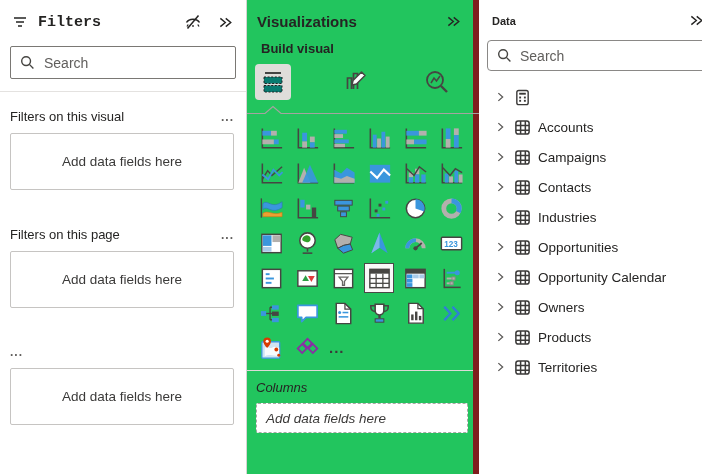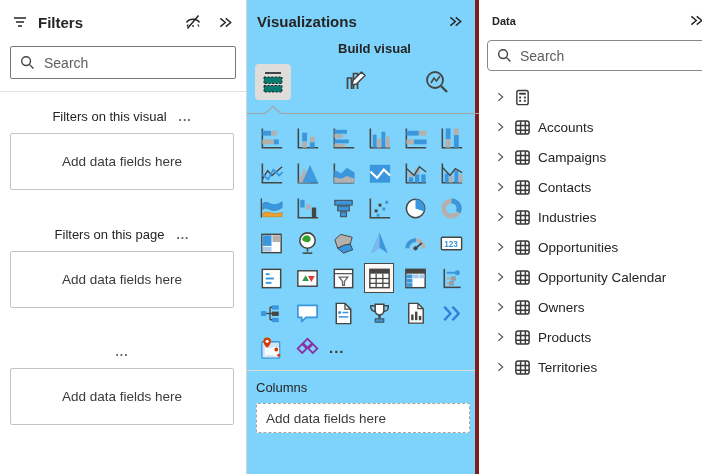--- a/index.html
+++ b/index.html
@@ -6,62 +6,62 @@
   html,body { width:702px; height:474px; }
   body {
     font-family:"Liberation Sans", sans-serif;
     color:#252423; background:#fff; display:flex; overflow:hidden;
     -webkit-font-smoothing:antialiased;
   }
   .icon-svg { display:block; }
 
   
   .pane-filters { width:247px; min-width:247px; border-right:1px solid #d6d4d2; background:#fff; }
-  .f-header { display:flex; align-items:center; gap:9px; padding:13px 14px 6px 11px; }
+  .f-header { display:flex; align-items:center; gap:9px; padding:13px 14px 6px 11px;font-family:Liberation Mono, monospace; }
   .f-title { font-size:15px; font-weight:700; }
   .f-header-icons { margin-left:auto; display:flex; align-items:center; gap:15px; }
   .search-box {
     margin:9px 10px 0 10px; height:33px; border:1px solid #7a7874; border-radius:2px;
     display:flex; align-items:center; gap:9px; padding:0 9px; background:#fff;
   }
   .search-box input {
     border:none; outline:none; flex:1; font-size:14px; font-family:inherit; color:#252423; background:transparent;
   }
   .search-box input::placeholder { color:#605e5c; opacity:1; }
   .f-divider { border-top:1px solid #e4e2e0; margin-top:12px; }
   .f-section { padding:0 12px 0 10px; }
-  .f-sec-head { display:flex; align-items:baseline; justify-content:center; font-size:13px;gap:12px; }
+  .f-sec-head { display:flex; align-items:baseline; justify-content:space-between; font-size:13px;gap:12px; }
   .f-sec-head .more { color:#605e5c; font-weight:700; letter-spacing:1px; cursor:pointer; font-size:12px; }
   .f-sec-head { margin-top:17px; }
   .f-section + .f-section .f-sec-head { margin-top:37px; }
   .dropzone {
     margin-top:9px; height:57px; border:1px solid #c6c4c2; border-radius:2px;
     display:flex; align-items:center; justify-content:center;
     font-size:13.5px; color:#3b3a39; background:#fff;
   }
 
   
   .pane-viz {
-    width:232px; min-width:232px; background:#7dd3fc; border-right:4px solid #7f1d1d;
+    width:232px; min-width:232px; background:#22c55e; border-right:6px solid #7f1d1d;
     display:flex; flex-direction:column;
   }
   .v-header { display:flex; align-items:center; justify-content:space-between; padding:13px 13px 0 10px; }
   .v-title { font-size:15px; font-weight:700; }
-  .v-sub { margin:11px 0 0 27px; font-size:13px; font-weight:700;text-align:center; }
+  .v-sub { margin:11px 0 0 14px; font-size:13px; font-weight:700; }
   .v-tabs { margin:8px 22px 0 8px; display:flex; justify-content:space-between; width:200px; }
   .v-tab { width:36px; height:36px; border-radius:4px; display:flex; align-items:center; justify-content:center; cursor:pointer; }
   .v-tab.selected { background:#dfddda; }
   .v-caret { display:block; margin-top:5px; }
   .v-grid { margin:5px 0 0 6px; display:grid; grid-template-columns:repeat(6,36px); grid-auto-rows:35px; }
   .v-cell { display:flex; align-items:center; justify-content:center; cursor:pointer; }
   .v-cell .box { width:30px; height:30px; display:flex; align-items:flex-end; justify-content:center; border:1px solid transparent; }
   .v-cell.selected .box { border:1px solid #4a4846; background:#faf9f8; }
   .v-cell.more-cell { font-size:15px; font-weight:700; color:#3b3a39; letter-spacing:1px; justify-content:flex-start; padding-left:4px; }
   .v-divider { border-top:1px solid #dcdad7; margin-top:5px; }
-  .v-wells { padding:9px 5px 0 9px; }
+  .v-wells { padding:9px 5px 0 9px;font-style:italic; }
   .v-well-label { font-size:13px; margin-bottom:8px; }
   .well-dropzone {
     height:30px; background:#fff; border:1px dashed #a8a6a3; border-radius:2px;
     display:flex; align-items:center; padding-left:9px; font-size:13.5px; color:#3b3a39;
   }
 
   
   .pane-data { flex:1; background:#fff; display:flex; flex-direction:column; }
   .d-header { display:flex; align-items:center; justify-content:space-between; padding:13px 16px 0 13px; }
   .d-title { font-size:11px; font-weight:700; }

